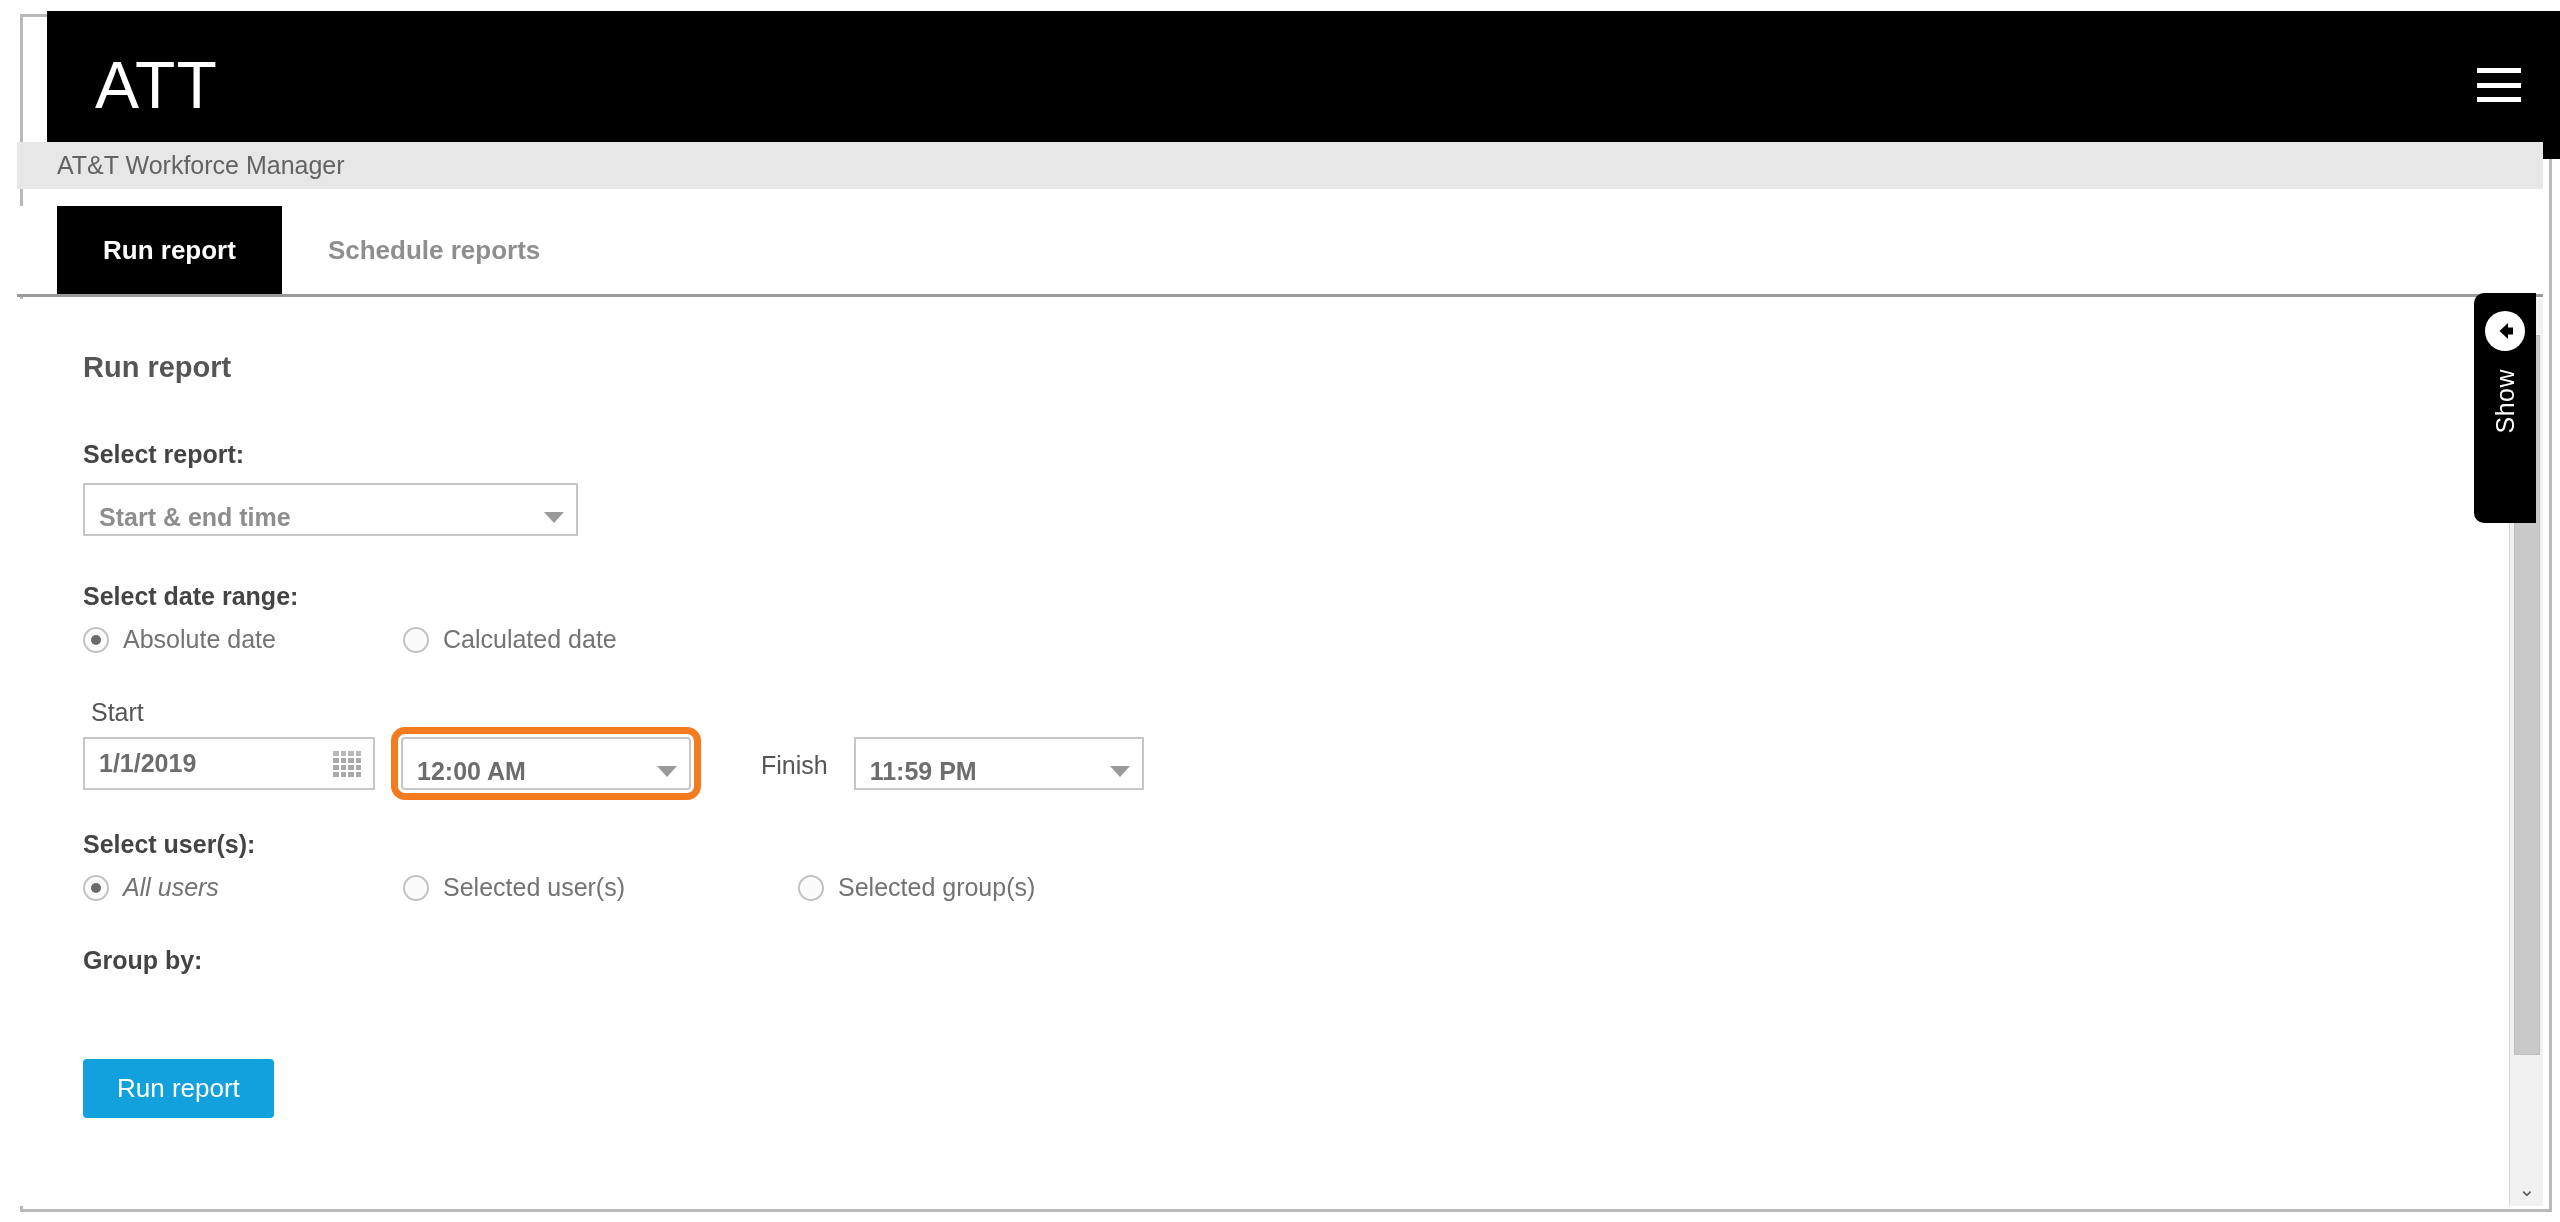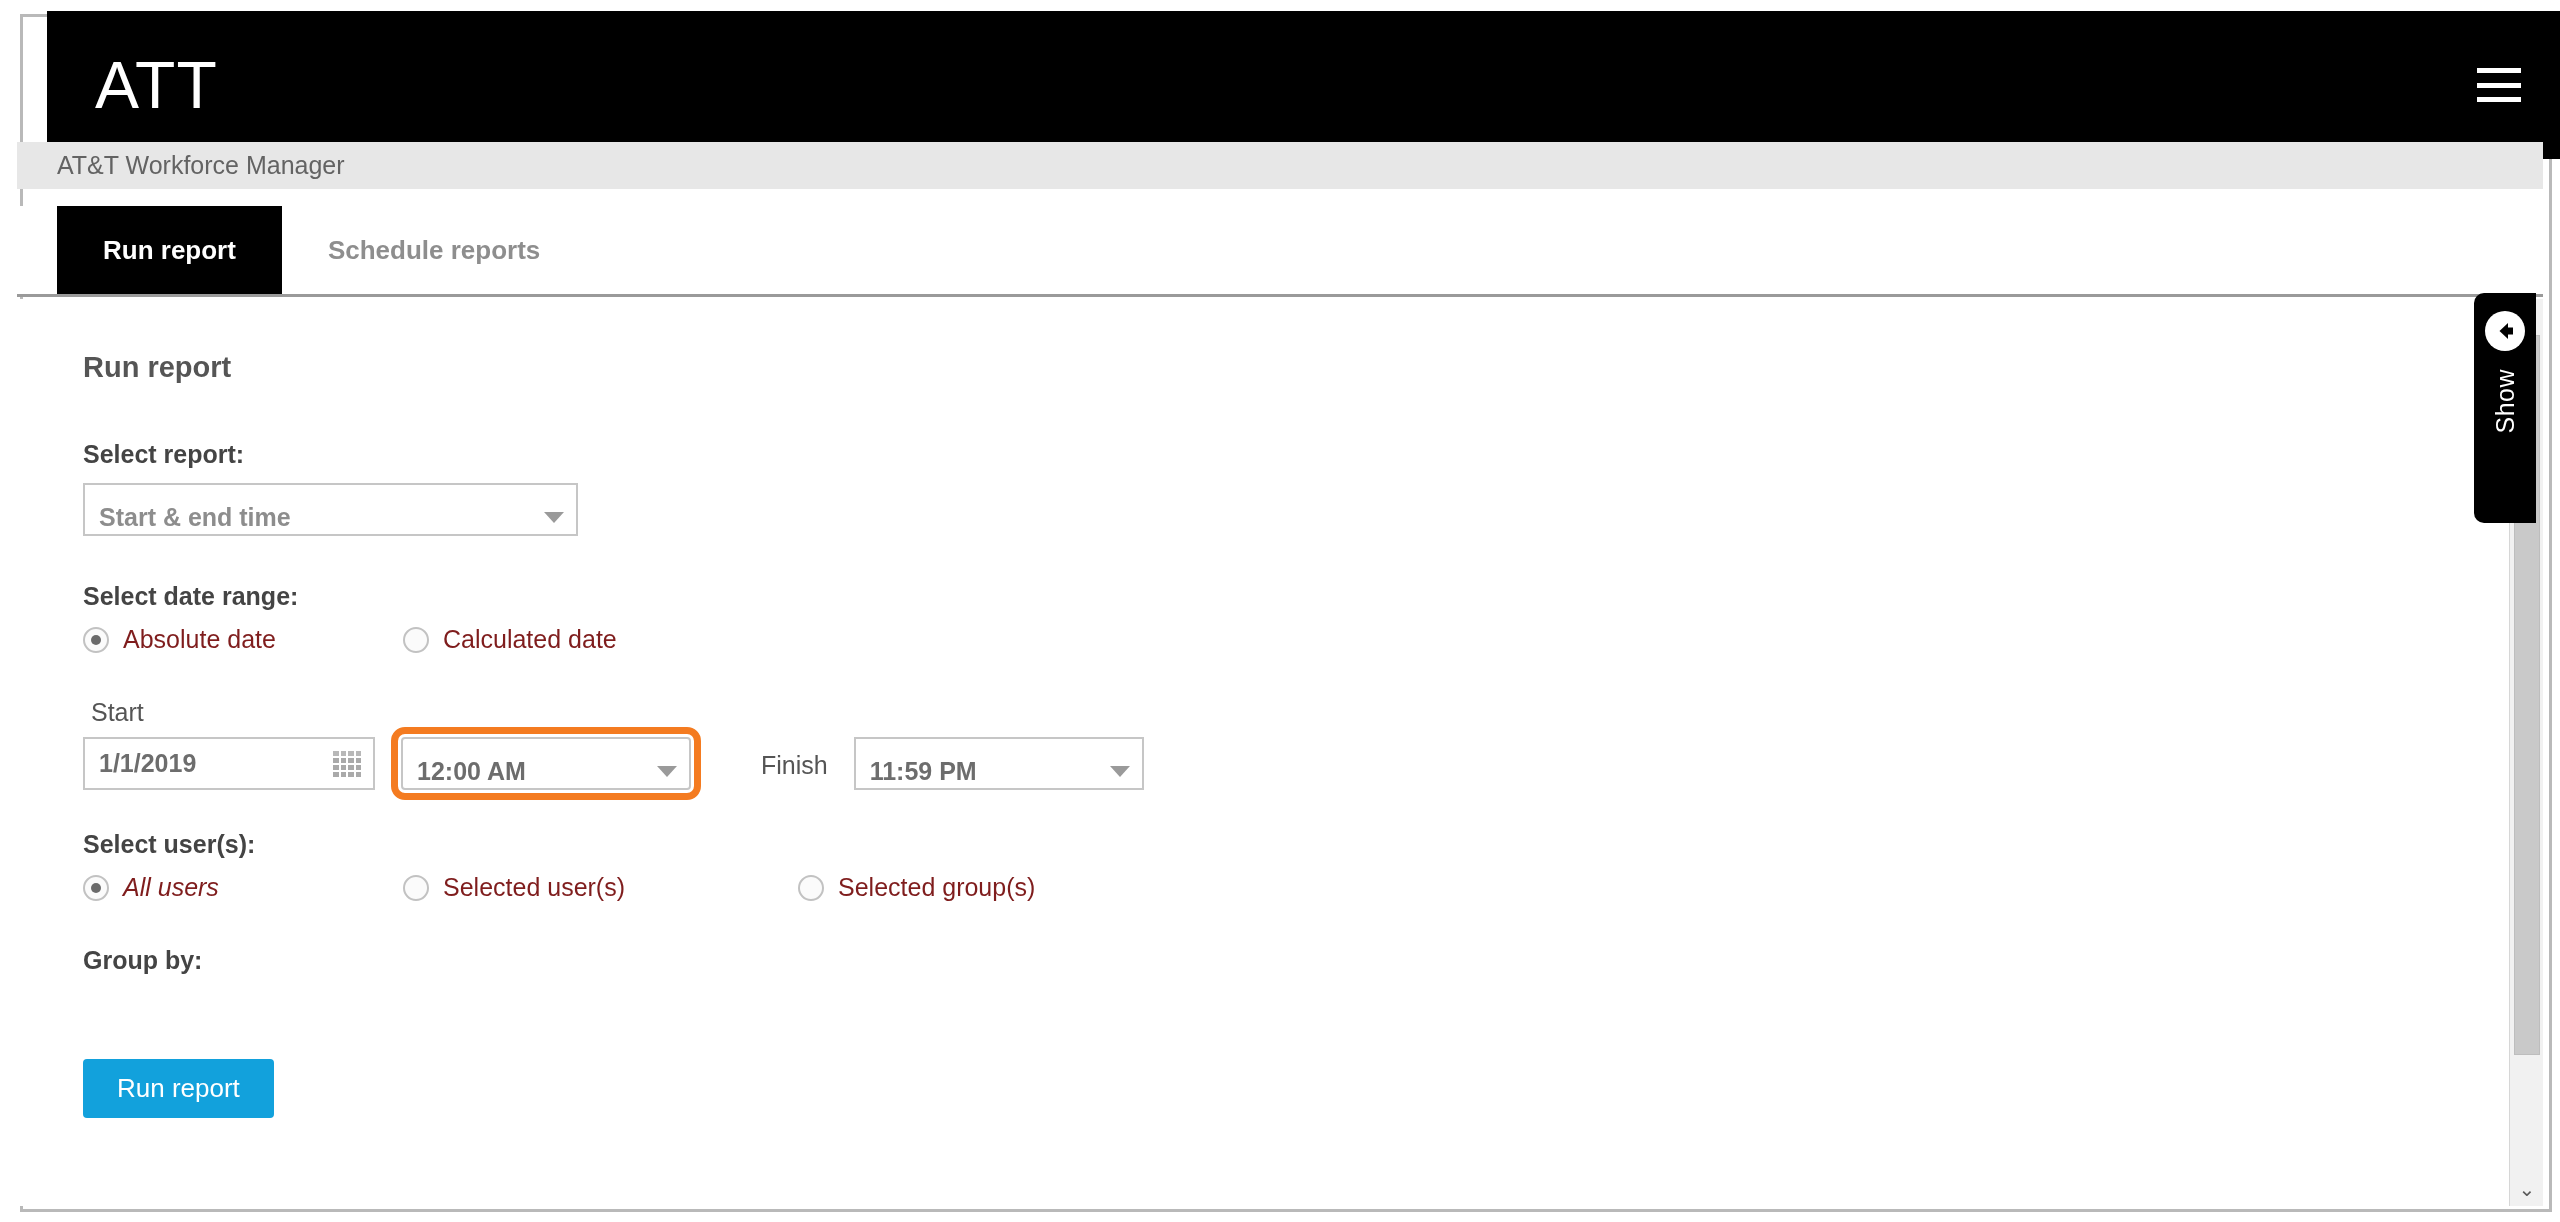--- a/index.html
+++ b/index.html
@@ -192,21 +192,21 @@
     flex: 0 0 auto;
   }
   .radio.checked::after {
     content: "";
     width: 10px; height: 10px;
     border-radius: 50%;
     background: #6b6b6b;
   }
   .radio-label {
     font-size: 25px;
-    color: #7f1d1d;
+    color: #737373;
     white-space: nowrap;
   }
 
   
   .dt-row {
     display: flex;
     align-items: flex-end;
     margin-bottom: 40px;
   }
   .dt-group { display: flex; flex-direction: column; }

